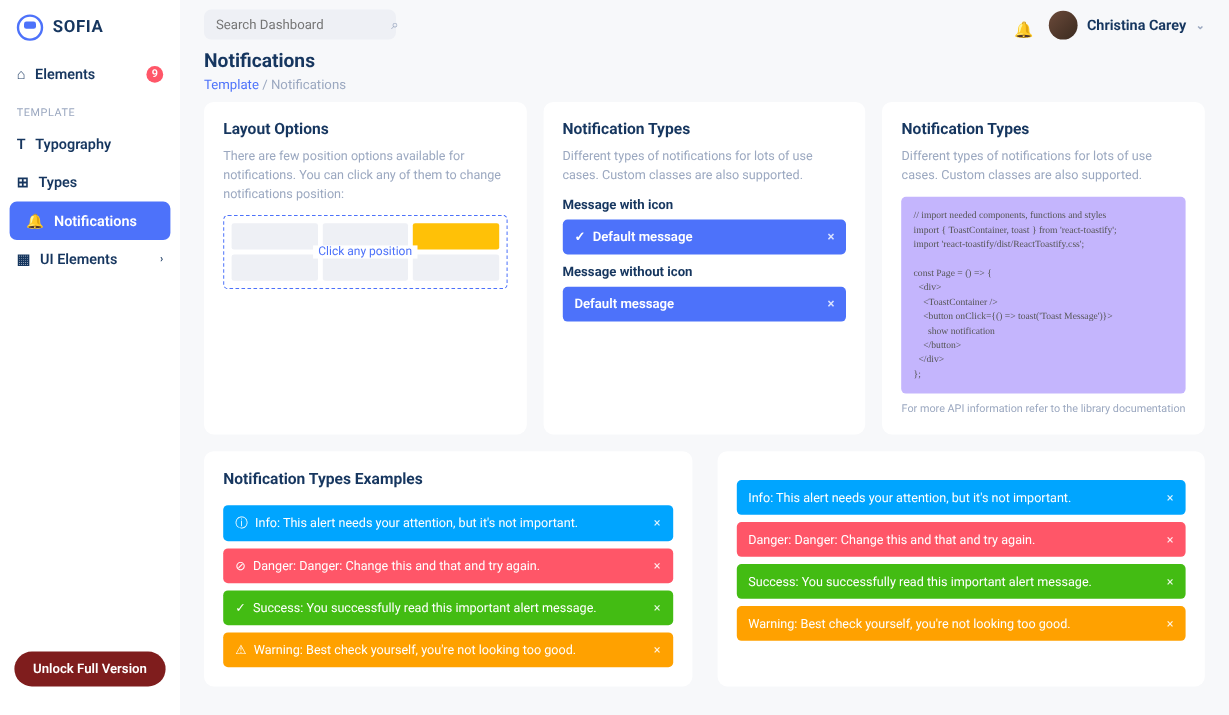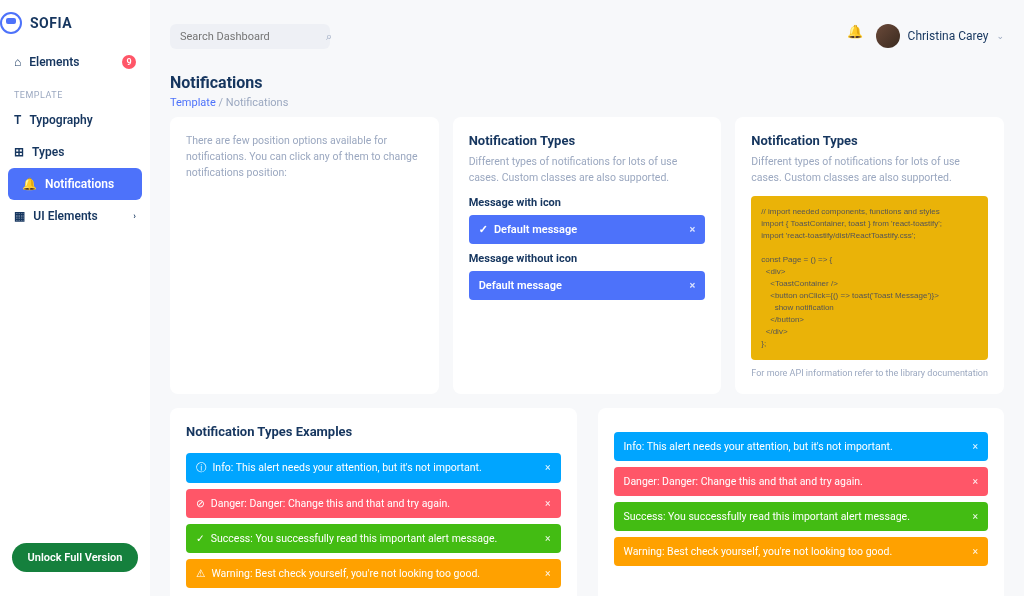--- a/index.html
+++ b/index.html
@@ -1,54 +1,54 @@
 <!DOCTYPE html>
 <html><head>
 <meta charset="utf-8">
 <style>
 *{box-sizing:border-box;margin:0;padding:0;font-family:-apple-system,BlinkMacSystemFont,"Segoe UI",Roboto,sans-serif}
 body{background:#f7f8fa;color:#16365f;font-size:13px;width:1024px;height:596px;overflow:hidden}
 .app{display:flex;height:596px}
 .sidebar{width:150px;background:#fff;display:flex;flex-direction:column;padding:12px 0}
-.logo{display:flex;align-items:center;gap:8px;padding:0 0 12px;font-weight:700;font-size:14px;letter-spacing:.5px}
+.logo{display:flex;align-items:center;gap:8px;padding:0 14px 12px;font-weight:700;font-size:14px;letter-spacing:.5px}
 .logo-icon{width:22px;height:22px;border:2px solid #4d72fa;border-radius:50%;position:relative}
 .logo-icon::before{content:"";position:absolute;top:4px;left:4px;width:10px;height:6px;background:#4d72fa;border-radius:2px}
 .nav-item{display:flex;align-items:center;gap:8px;padding:9px 14px;font-size:12px;font-weight:600;color:#16365f;cursor:pointer}
 .nav-item.active{background:#4d72fa;color:#fff;border-radius:6px;margin:0 8px}
 .nav-item .badge{margin-left:auto;background:#ff5668;color:#fff;font-size:9px;width:14px;height:14px;border-radius:50%;display:flex;align-items:center;justify-content:center}
 .nav-item .chev{margin-left:auto;font-size:9px}
 .section-label{padding:12px 14px 4px;font-size:9px;color:#9ba8c0;letter-spacing:.5px}
-.unlock-btn{margin:auto 12px 12px;background:#15803d;color:#fff;border:none;padding:8px 12px;border-radius:18px;font-size:11px;font-weight:600;cursor:pointer}
+.unlock-btn{margin:auto 12px 12px;background:#7f1d1d;color:#fff;border:none;padding:8px 12px;border-radius:18px;font-size:11px;font-weight:600;cursor:pointer}
 .main{flex:1;display:flex;flex-direction:column;overflow:auto}
-.topbar{display:flex;align-items:flex-start;padding:24px 20px;gap:12px}
+.topbar{display:flex;align-items:flex-end;padding:8px 20px;gap:12px}
 .search{background:#eef0f5;border-radius:6px;padding:6px 10px;display:flex;align-items:center;gap:6px;width:160px}
 .search input{border:none;background:transparent;outline:none;font-size:11px;flex:1}
 .search-icon{color:#9ba8c0;font-size:11px}
 .spacer{flex:1}
 .bell{color:#9ba8c0;cursor:pointer}
-.user{display:flex;align-items:center;gap:8px;cursor:pointer;font-size:12px;font-weight:400}
+.user{display:flex;align-items:center;gap:8px;cursor:pointer;font-size:12px;font-weight:700}
 .avatar{width:24px;height:24px;border-radius:50%;background:linear-gradient(135deg,#6b4a3a,#3a2a1f)}
 .content{padding:0 20px 20px}
 .page-title{font-size:16px;font-weight:700;margin-bottom:4px}
 .breadcrumb{font-size:11px;color:#9ba8c0;margin-bottom:8px}
 .breadcrumb a{color:#4d72fa;text-decoration:none}
 .grid3{display:grid;grid-template-columns:1fr 1fr 1fr;gap:14px;margin-bottom:14px}
 .grid2{display:grid;grid-template-columns:1fr 1fr;gap:21px}
 .card{background:#fff;border-radius:8px;padding:16px}
 .card h3{font-size:13px;font-weight:700;margin-bottom:6px}
 .card p{font-size:10.5px;color:#9ba8c0;line-height:1.5;margin-bottom:10px}
 .pos-box{border:1px dashed #4d72fa;border-radius:4px;padding:6px;position:relative;height:62px}
 .pos-grid{display:grid;grid-template-columns:repeat(3,1fr);grid-template-rows:repeat(2,1fr);gap:4px;height:100%;position:relative}
 .pos-cell{background:#eef0f5;border-radius:2px}
 .pos-cell.hi{background:#ffc107}
 .pos-label{position:absolute;top:50%;left:50%;transform:translate(-50%,-50%);font-size:10px;color:#4d72fa;background:#fff;padding:0 4px}
 .sub-label{font-size:11px;font-weight:700;margin:8px 0 6px}
 .msg{background:#4d72fa;color:#fff;padding:8px 10px;border-radius:4px;font-size:11px;font-weight:600;display:flex;align-items:center;gap:6px}
 .msg .x{margin-left:auto;cursor:pointer;opacity:.8}
-.code{background:#eab308;border-radius:4px;padding:10px;font-family:Liberation Sans, sans-serif;font-size:8px;line-height:1.5;color:#555;white-space:pre;overflow:auto;margin-bottom:8px}
+.code{background:#c4b5fd;border-radius:4px;padding:10px;font-family:Liberation Serif, serif;font-size:8px;line-height:1.5;color:#555;white-space:pre;overflow:auto;margin-bottom:8px}
 .foot-note{font-size:9px;color:#9ba8c0}
 .alert{padding:8px 10px;border-radius:4px;color:#fff;font-size:10.5px;display:flex;align-items:center;gap:6px;margin-bottom:6px}
 .alert:last-child{margin-bottom:0}
 .alert.info{background:#00a5ff}
 .alert.danger{background:#ff5668}
 .alert.success{background:#43bc13}
 .alert.warning{background:#ffa100}
 .alert .x{margin-left:auto;cursor:pointer;opacity:.9}
 .alert b{font-weight:400}
 </style>
@@ -105,21 +105,33 @@
     <div class="content">
       <h1 class="page-title">Notifications</h1>
       <div class="breadcrumb">
         <a href="#">Template</a>
         <span> / </span>
         <span>Notifications</span>
       </div>
 
       <div class="grid3">
         <div class="card">
+          <h3>Layout Options</h3>
           <p>There are few position options available for notifications. You can click any of them to change notifications position:</p>
+          <div class="pos-box">
+            <div class="pos-grid">
+              <div class="pos-cell"></div>
+              <div class="pos-cell"></div>
+              <div class="pos-cell hi"></div>
+              <div class="pos-cell"></div>
+              <div class="pos-cell"></div>
+              <div class="pos-cell"></div>
+            </div>
+            <span class="pos-label">Click any position</span>
+          </div>
         </div>
 
         <div class="card">
           <h3>Notification Types</h3>
           <p>Different types of notifications for lots of use cases. Custom classes are also supported.</p>
           <div class="sub-label">Message with icon</div>
           <div class="msg">
             <span>✓</span>
             <span>Default message</span>
             <span class="x">×</span>

